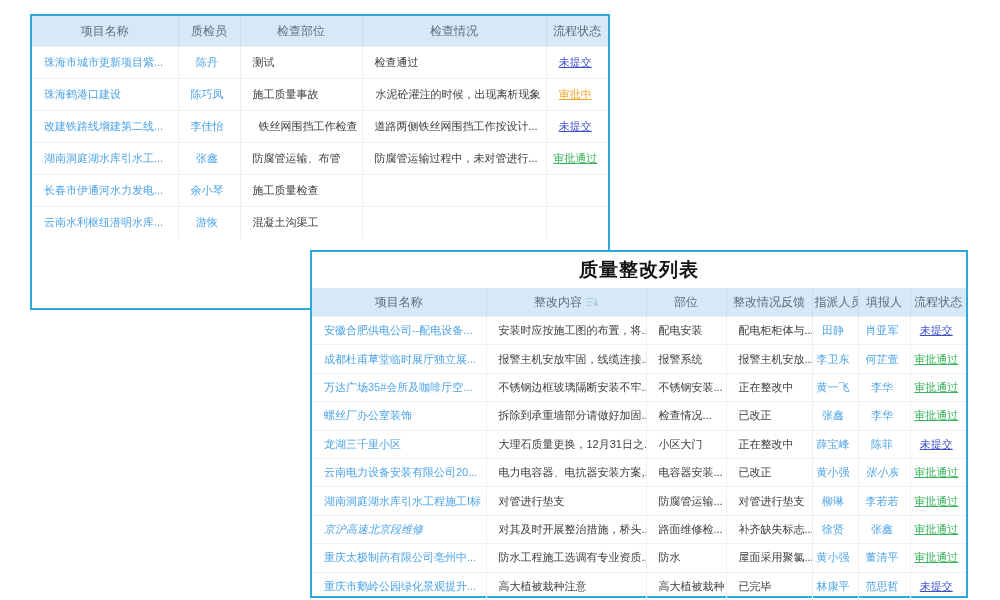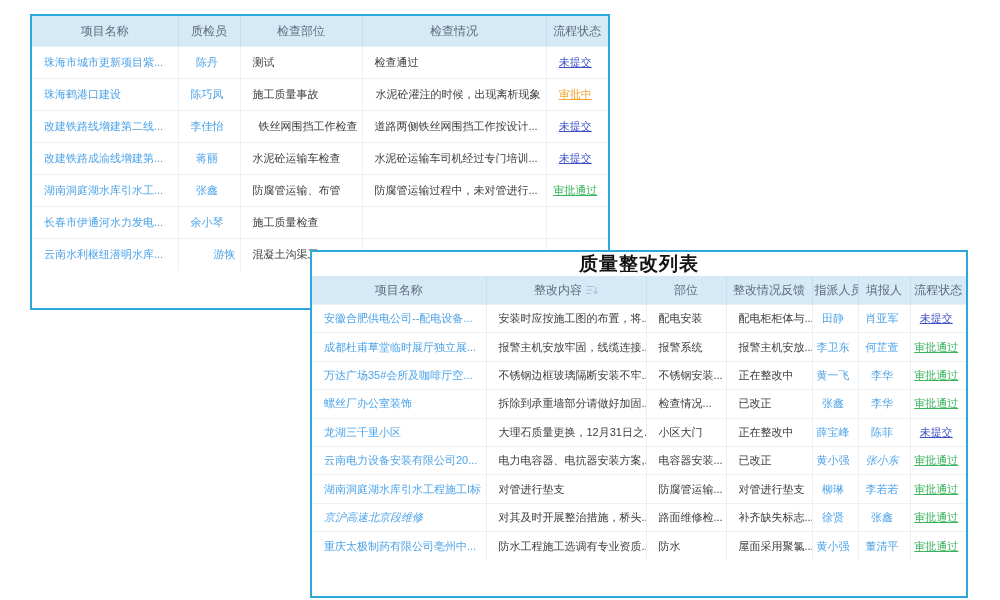--- a/index.html
+++ b/index.html
@@ -12,21 +12,21 @@
     position:absolute;background:#ffffff;box-sizing:border-box;
     border:2px solid #2DA8DC;
   }
   #panel-inspection{left:30px;top:14px;width:580px;height:296px;}
   #panel-rectification{left:310px;top:250px;width:658px;height:348px;}
   .panel-title{
     display:flex;align-items:center;justify-content:center;
     font-weight:bold;color:#141414;letter-spacing:1px;
   }
   #panel-inspection .panel-title{height:38px;font-size:20px;}
-  #panel-rectification .panel-title{height:24px;font-size:19px;}
+  #panel-rectification .panel-title{height:36px;font-size:19px;}
   table{width:100%;border-collapse:collapse;table-layout:fixed;}
   th{
     background:#D6E9F7;color:#5E6D7E;font-size:12px;font-weight:normal;
     text-align:center;border-right:1px solid #C6DEF0;
     white-space:nowrap;overflow:hidden;padding:0 2px;
   }
   th:last-child{border-right:none;}
   #panel-inspection th{height:30px;}
   #panel-rectification th{height:28px;}
   td{
@@ -79,43 +79,36 @@
           <td style="text-align: center;"><span class="status" style="color: rgb(245, 164, 44);">审批中</span></td>
         </tr>
         <tr>
           <td class="pad" style="text-align: left;"><span class="link">改建铁路线增建第二线...</span></td>
           <td style="text-align: center;"><span class="link">李佳怡</span></td>
           <td class="pad" style="text-align: right;"><span>铁丝网围挡工作检查</span></td>
           <td class="pad" style="text-align: left;"><span>道路两侧铁丝网围挡工作按设计...</span></td>
           <td style="text-align: center;"><span class="status" style="color: rgb(61, 80, 200);">未提交</span></td>
         </tr>
         <tr>
-          <td class="pad" style="text-align: left;"><span class="link">改建铁路成渝线增建第...</span></td>
-          <td style="text-align: center;"><span class="link">蒋丽</span></td>
-          <td class="pad" style="text-align: left;"><span>水泥砼运输车检查</span></td>
-          <td class="pad" style="text-align: left;"><span>水泥砼运输车司机经过专门培训...</span></td>
-          <td style="text-align: center;"><span class="status" style="color: rgb(61, 80, 200);">未提交</span></td>
-        </tr>
-        <tr>
           <td class="pad" style="text-align: left;"><span class="link">湖南洞庭湖水库引水工...</span></td>
           <td style="text-align: center;"><span class="link">张鑫</span></td>
           <td class="pad" style="text-align: left;"><span>防腐管运输、布管</span></td>
           <td class="pad" style="text-align: left;"><span>防腐管运输过程中，未对管进行...</span></td>
           <td style="text-align: center;"><span class="status" style="color: rgb(58, 179, 92);">审批通过</span></td>
         </tr>
         <tr>
           <td class="pad" style="text-align: left;"><span class="link">长春市伊通河水力发电...</span></td>
           <td style="text-align: center;"><span class="link">余小琴</span></td>
           <td class="pad" style="text-align: left;"><span>施工质量检查</span></td>
           <td class="pad" style="text-align: left;"></td>
           <td style="text-align: center;"></td>
         </tr>
         <tr>
           <td class="pad" style="text-align: left;"><span class="link">云南水利枢纽潜明水库...</span></td>
-          <td style="text-align: right; margin-top: 16px;"><span class="link">游恢</span></td>
+          <td style="text-align: center; margin-top: 16px;"><span class="link">游恢</span></td>
           <td class="pad" style="text-align: left;"><span>混凝土沟渠工</span></td>
           <td class="pad" style="text-align: left;"></td>
           <td style="text-align: center;"></td>
         </tr>
       </tbody>
     </table>
 </div>
 
 <div class="panel" id="panel-rectification">
   <div class="panel-title">质量整改列表</div>
@@ -223,15 +216,24 @@
         </tr>
         <tr>
           <td class="pad" style="text-align: left;"><span class="link">重庆太极制药有限公司亳州中...</span></td>
           <td class="pad" style="text-align: left;"><span>防水工程施工选调有专业资质...</span></td>
           <td class="pad" style="text-align: left;"><span>防水</span></td>
           <td class="pad" style="text-align: left;"><span>屋面采用聚氯...</span></td>
           <td style="text-align: center;"><span class="link">黄小强</span></td>
           <td style="text-align: center;"><span class="link">董清平</span></td>
           <td style="text-align: center;"><span class="status" style="color: rgb(58, 179, 92);">审批通过</span></td>
         </tr>
+        <tr>
+          <td class="pad" style="text-align: left;"><span class="link">重庆市鹅岭公园绿化景观提升...</span></td>
+          <td class="pad" style="text-align: left;"><span>高大植被栽种注意</span></td>
+          <td class="pad" style="text-align: left;"><span>高大植被栽种</span></td>
+          <td class="pad" style="text-align: left;"><span>已完毕</span></td>
+          <td style="text-align: center;"><span class="link">林康平</span></td>
+          <td style="text-align: center;"><span class="link">范思哲</span></td>
+          <td style="text-align: center;"><span class="status" style="color: rgb(61, 80, 200);">未提交</span></td>
+        </tr>
       </tbody>
     </table>
 </div>
 
 </body></html>

